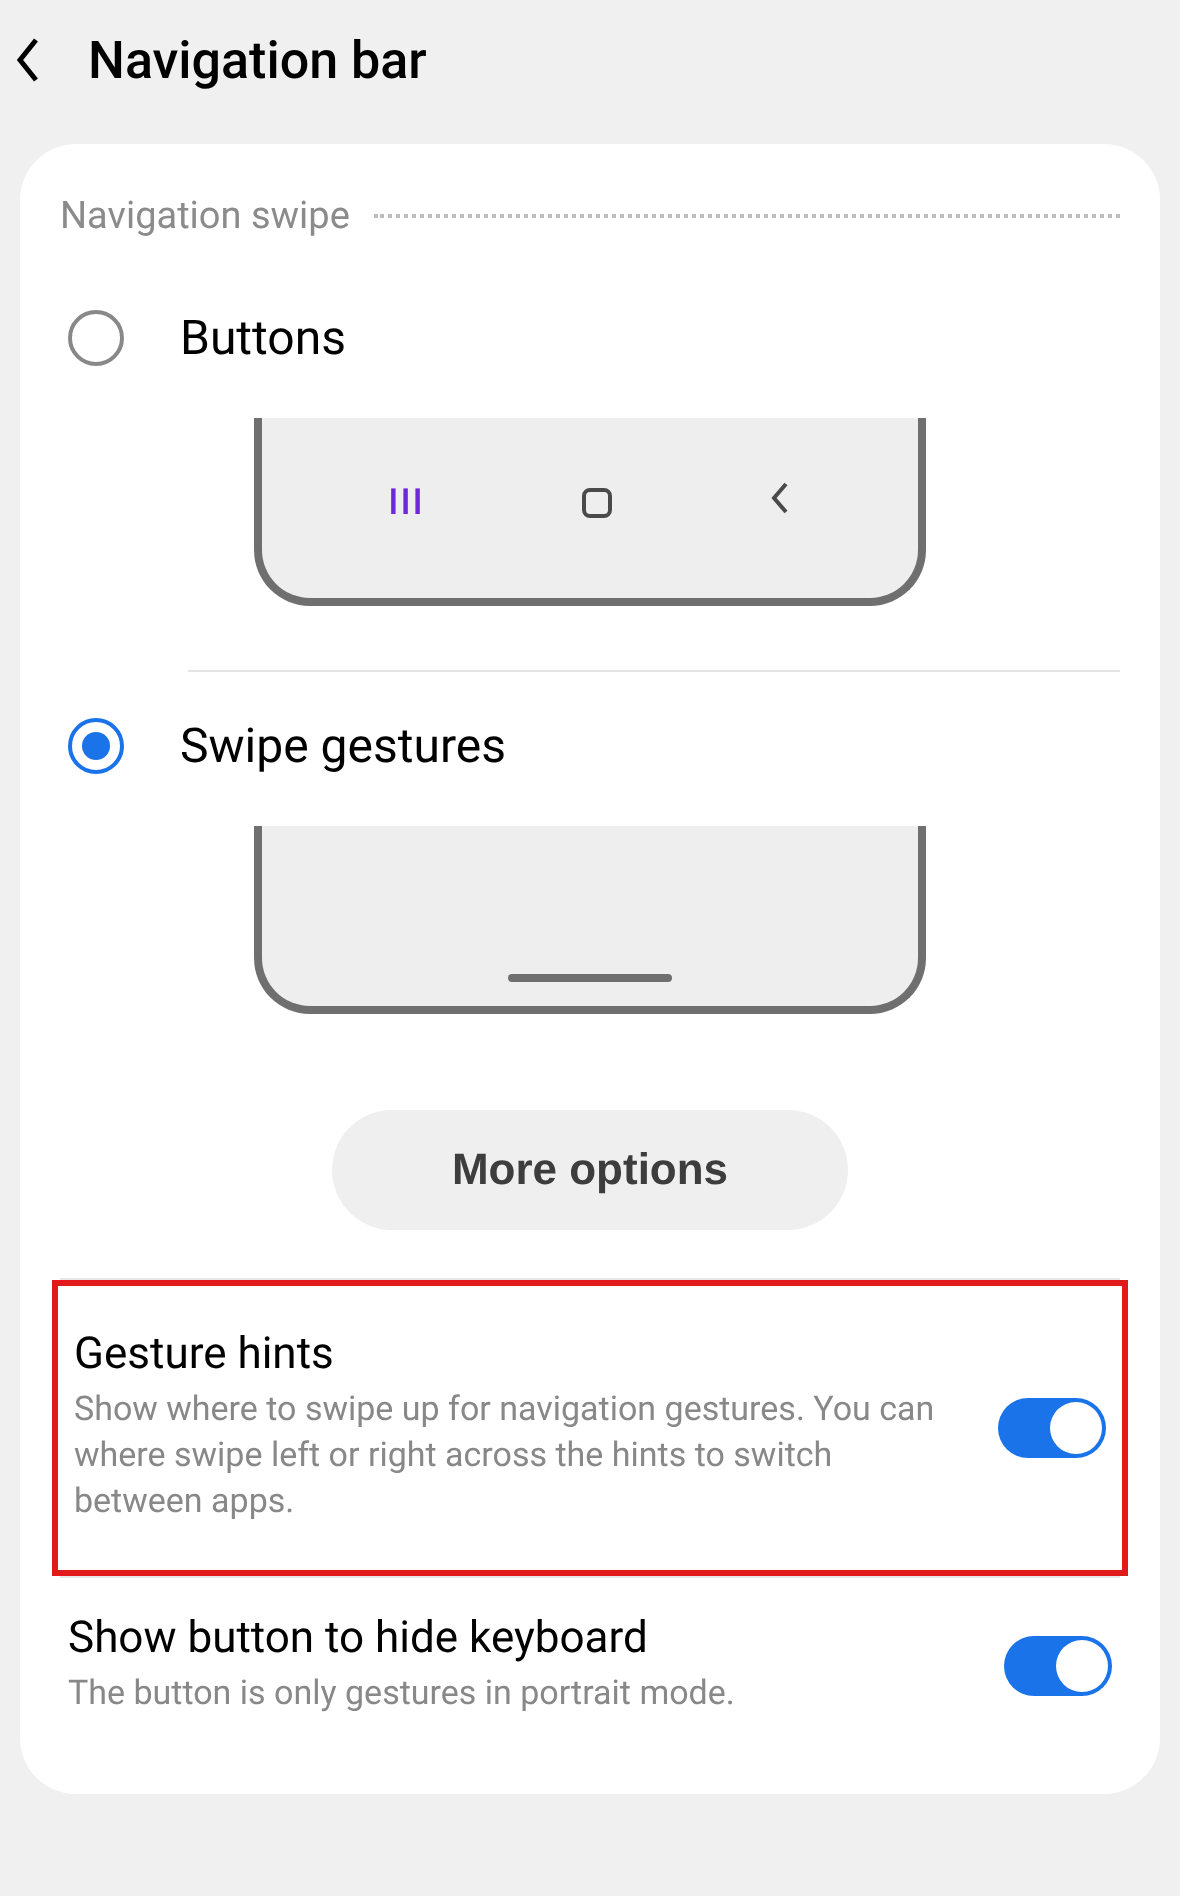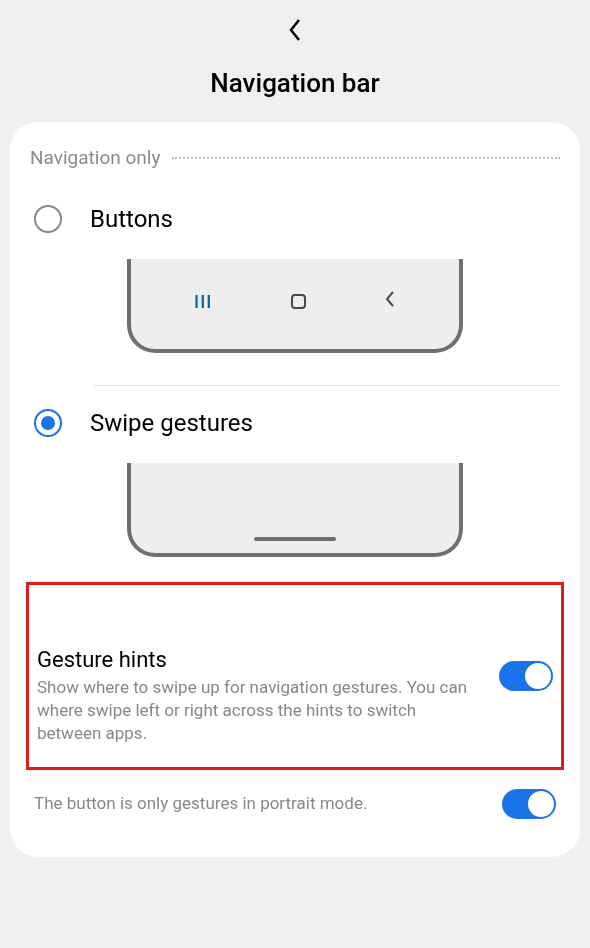--- a/index.html
+++ b/index.html
@@ -5,24 +5,22 @@
     * { box-sizing: border-box; margin: 0; padding: 0; }
     body {
       width: 590px;
       height: 948px;
       background: #f0f0f0;
       font-family: -apple-system, BlinkMacSystemFont, 'Segoe UI', Roboto, sans-serif;
       overflow: hidden;
     }
     .header {
       display: flex;
-      align-items: center;
-      padding: 16px 32px;
+      padding: 16px 4px;
       gap: 20px;
-      flex-direction: column;
     }
     .back-icon svg { width: 20px; height: 28px; }
     .header-title { font-size: 26px; font-weight: 500; color: #000; }
     .card {
       background: #fff;
       margin: 8px 10px 0 10px;
       border-radius: 28px;
       padding: 24px 20px 20px 20px;
     }
     .section-header {
@@ -69,21 +67,21 @@
       border: 4px solid #6f6f6f;
       border-top: none;
       border-radius: 0 0 28px 28px;
       background: #eeeeee;
       position: relative;
       display: flex;
       align-items: center;
       justify-content: space-around;
       padding: 0 24px 6px 24px;
     }
-    .nav-icon { color: #0369a1; }
+    .nav-icon { color: #6d28d9; }
     .nav-recent { font-size: 18px; letter-spacing: 1px; font-weight: 500; }
     .nav-home {
       width: 15px; height: 15px;
       border: 2px solid #4a4a4a;
       border-radius: 4px;
     }
     .nav-back-ico svg { width: 12px; height: 18px; }
     .gesture-bar {
       width: 82px; height: 4px;
       background: #6f6f6f;
@@ -107,21 +105,21 @@
       cursor: pointer;
     }
     .setting-row {
       display: flex;
       align-items: center;
       justify-content: space-between;
       gap: 18px;
       padding: 18px 4px;
     }
     .setting-text { flex: 1; }
-    .setting-title { font-size: 22px; color: #000; margin-bottom: 4px; margin-top: 40px; }
+    .setting-title { font-size: 22px; color: #000; margin-bottom: 4px; }
     .setting-desc { font-size: 17px; color: #888; line-height: 1.35; }
     .toggle {
       width: 54px; height: 30px;
       background: #1a73e8;
       border-radius: 16px;
       position: relative;
       flex-shrink: 0;
     }
     .toggle::after {
       content: '';
@@ -145,21 +143,21 @@
     <svg viewBox="0 0 20 28">
         <path d="M14 4 L6 14 L14 24" stroke="#000" stroke-width="2.5" fill="none"></path>
       </svg>
   </span>
   <span class="header-title">Navigation bar</span>
 </div>
 
 <div class="card">
 
   <div class="section-header">
-    <span class="section-label">Navigation only</span>
+    <span class="section-label">Navigation swipe</span>
     <span class="dotted"></span>
   </div>
 
   <div class="radio-row">
     <span class="radio"></span>
     <span class="radio-label">Buttons</span>
   </div>
 
   <div class="preview-wrap">
     <div class="phone-bottom">
@@ -179,35 +177,39 @@
     <span class="radio selected"></span>
     <span class="radio-label">Swipe gestures</span>
   </div>
 
   <div class="preview-wrap" style="padding-bottom:0">
     <div class="phone-bottom">
       <span class="gesture-bar"></span>
     </div>
   </div>
 
+  <div class="more-btn-wrap">
+    <button class="more-btn">More options</button>
+  </div>
 
   <hr class="divider-full">
 
   <div class="highlight-box">
     <div class="setting-row">
       <div class="setting-text">
         <div class="setting-title">Gesture hints</div>
         <div class="setting-desc">Show where to swipe up for navigation gestures. You can where swipe left or right across the hints to switch between apps.</div>
       </div>
       <div class="toggle"></div>
     </div>
   </div>
 
   <hr class="divider-full" style="margin-top:0">
 
   <div class="setting-row">
     <div class="setting-text">
+      <div class="setting-title">Show button to hide keyboard</div>
       <div class="setting-desc">The button is only gestures in portrait mode.</div>
     </div>
     <div class="toggle"></div>
   </div>
 
 </div>
 
 </body></html>

